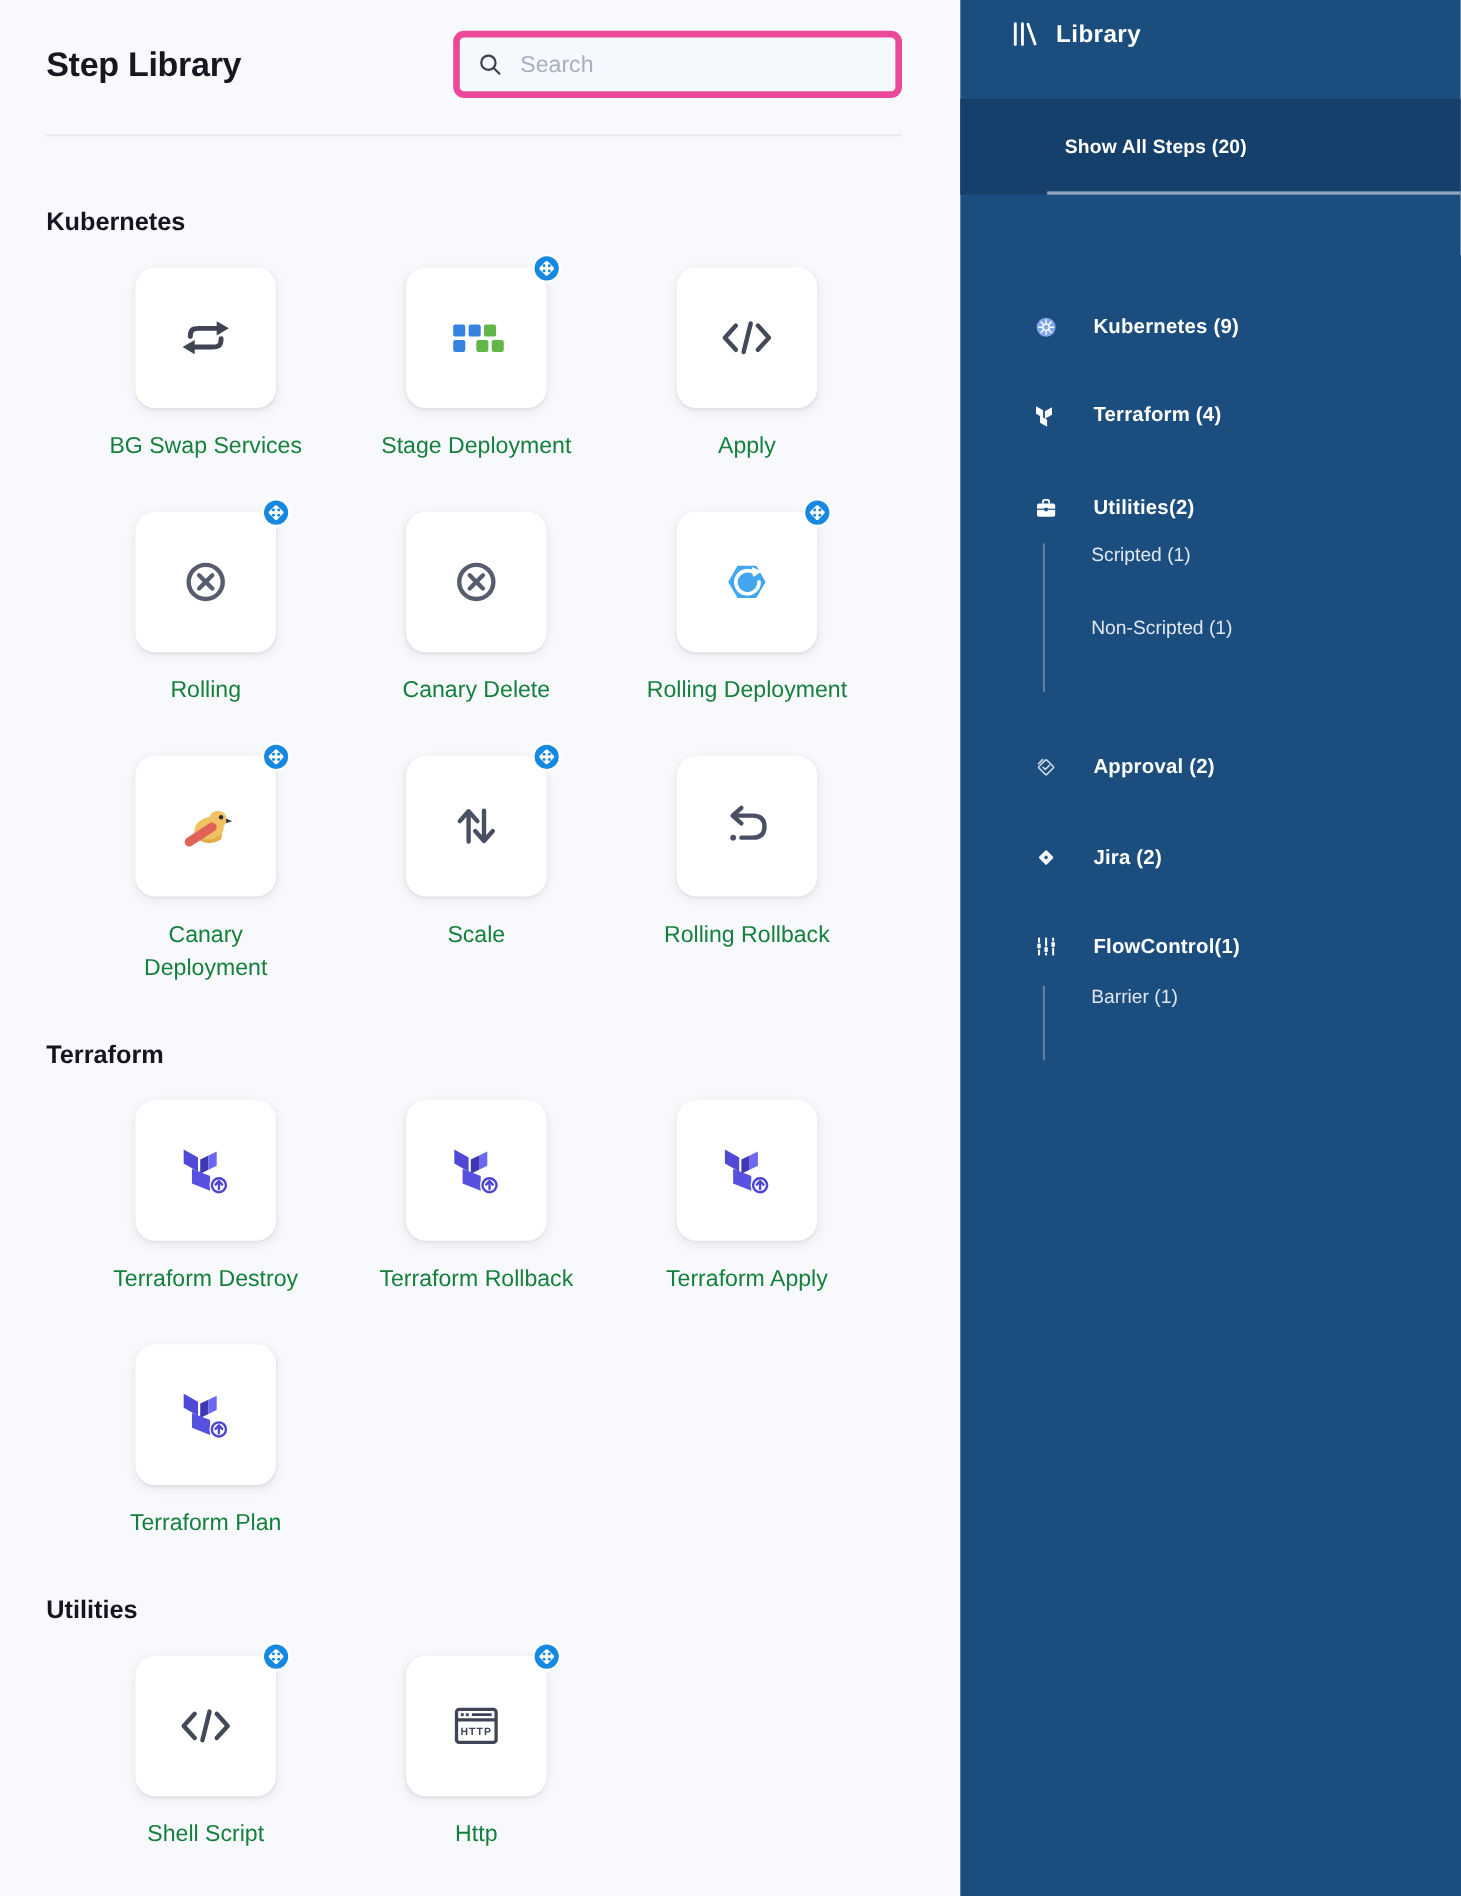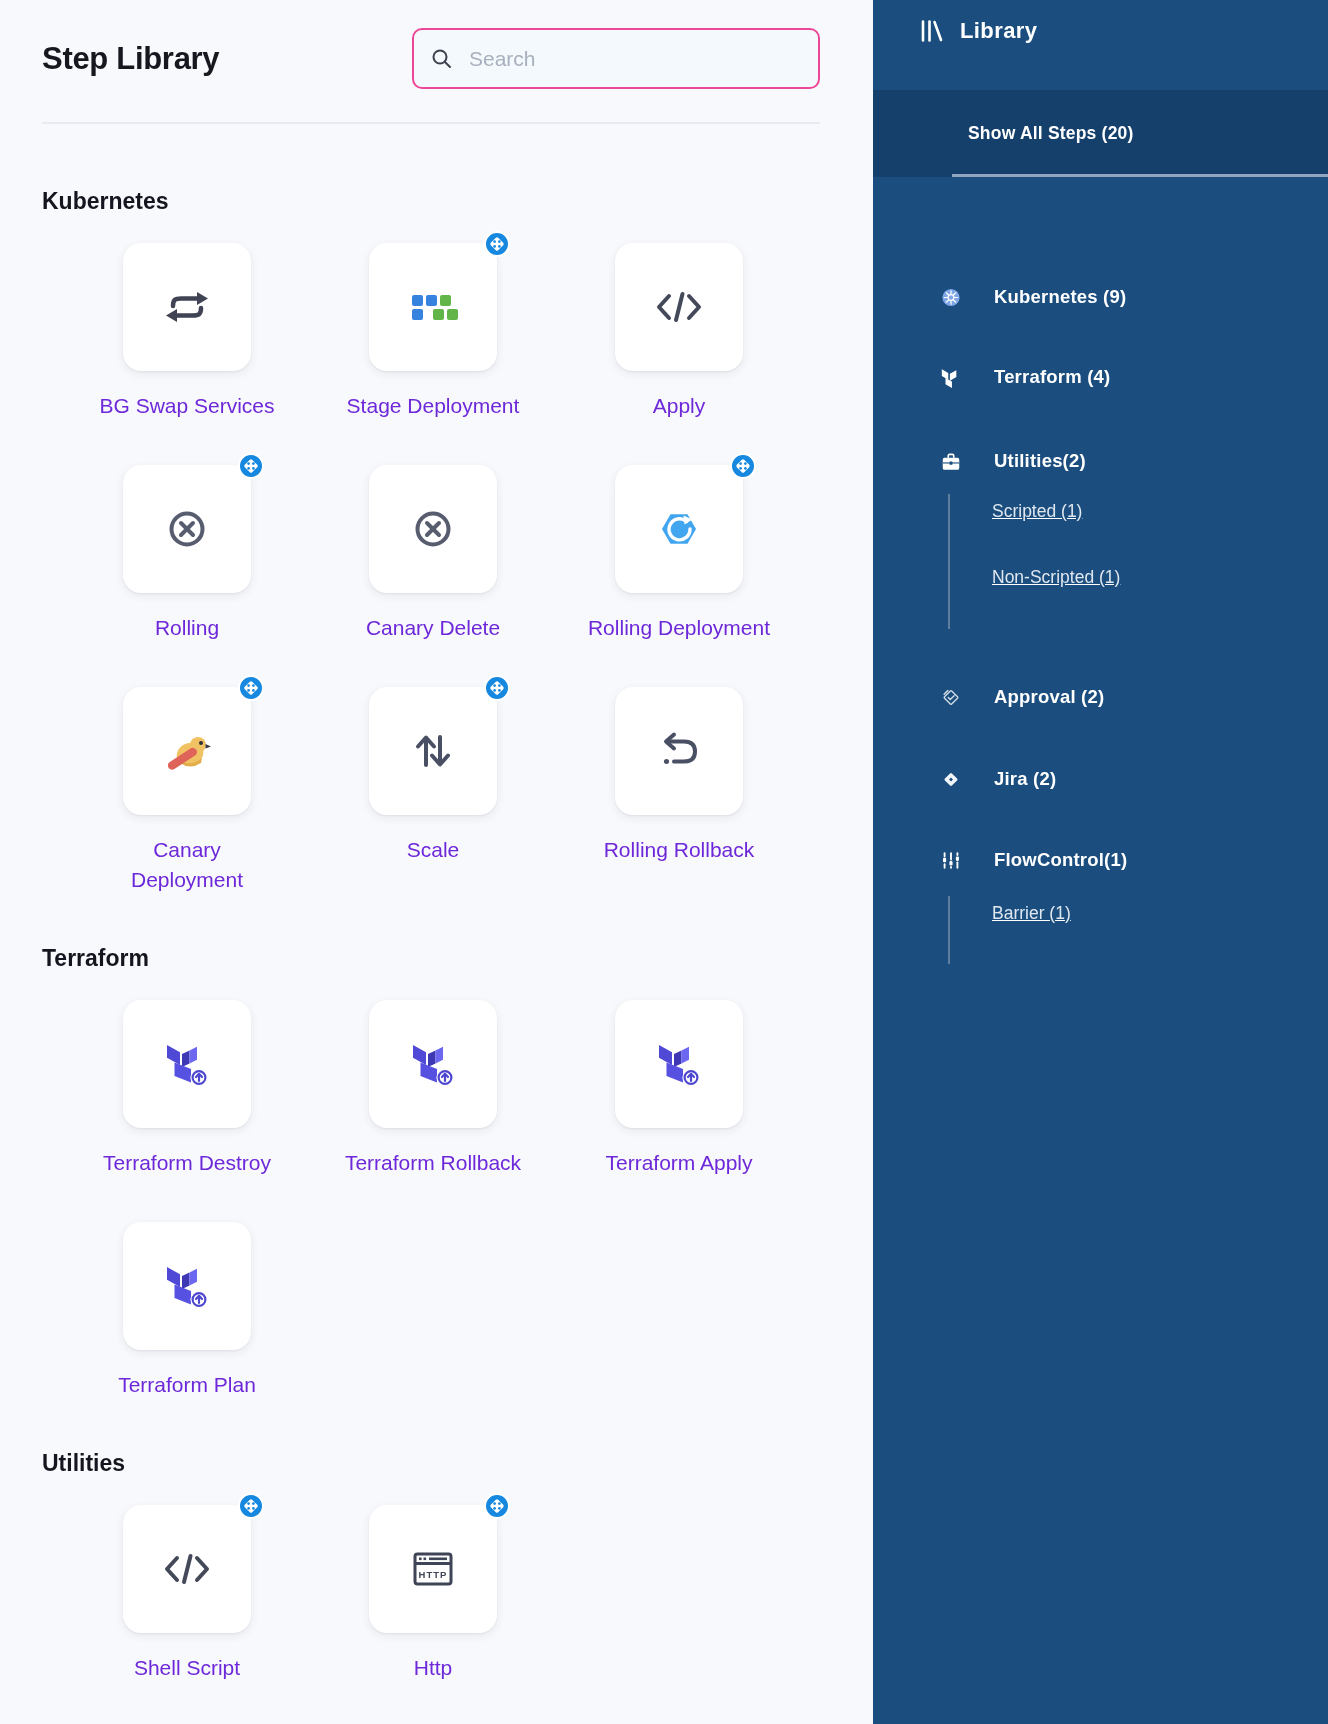--- a/index.html
+++ b/index.html
@@ -6,59 +6,59 @@
   body{
     width:1328px;height:1724px;overflow:hidden;display:flex;
     font-family:"Liberation Sans","DejaVu Sans",sans-serif;
     background:#f8f9fc;
   }
   
   .left-panel{width:873px;box-sizing:border-box;padding:28px 0 16px 42px;background:#f8f9fc;}
   .lp-header{width:778px;display:flex;align-items:center;justify-content:space-between;}
   .page-title{margin:0;font-size:31px;font-weight:800;color:#17171f;letter-spacing:-0.3px;}
   .search-box{
-    width:408px;height:61px;box-sizing:border-box;border:2px solid #ec4899;border-radius:10px;
+    width:408px;height:61px;box-sizing:border-box;border:6px solid #ec4899;border-radius:10px;
     background:#f3f9fd;display:flex;align-items:center;padding:0 16px;gap:13px;
   }
   .search-box input{
     border:none;outline:none;background:transparent;flex:1;font-size:21px;color:#333;
     font-family:"Liberation Sans","DejaVu Sans",sans-serif;
   }
   .search-box input::placeholder{color:#a9b0bd;}
   .divider{width:778px;height:0;border-top:2px solid #e7eaf1;margin-top:33px;}
   .section h2{margin:6px 0 28px 0;font-size:23px;font-weight:700;color:#15151f;}
   .section:first-of-type h2{margin-top:64px;}
   .grid{display:grid;grid-template-columns:repeat(3,246px);margin-left:22px;}
   .step{display:flex;flex-direction:column;align-items:center;margin-bottom:44px;}
   .card{
     position:relative;width:128px;height:128px;background:#ffffff;border-radius:18px;
     box-shadow:0 3px 10px rgba(40,41,61,.08),0 1px 2px rgba(40,41,61,.06);
     display:flex;align-items:center;justify-content:center;cursor:pointer;
   }
   .badge{position:absolute;top:-13px;right:-14px;width:28px;height:28px;}
   .step-label{
-    margin-top:20px;font-size:21px;line-height:30px;color:#6d28d9;text-align:center;
+    margin-top:20px;font-size:21px;line-height:30px;color:#15803d;text-align:center;
   }
   .step-label.narrow{max-width:140px;}
   
   .sidebar{flex:1;background:#1b4e7e;color:#fff;display:flex;flex-direction:column;}
   .sb-header{height:61px;display:flex;align-items:center;gap:16px;padding-left:45px;}
   .sb-title{font-size:22px;font-weight:700;letter-spacing:.4px;}
   .tab{
     position:relative;margin-top:29px;height:87px;background:#16406c;
     display:flex;align-items:center;padding-left:95px;box-sizing:border-box;cursor:pointer;
   }
   .tab-label{font-size:17.5px;font-weight:700;letter-spacing:.2px;}
   .tab-underline{position:absolute;left:79px;right:0;bottom:0;height:3px;background:#90a6bd;}
   .nav{padding-top:100px;}
   .nav-item{display:flex;align-items:center;height:40px;padding-left:67px;gap:32px;cursor:pointer;}
   .nav-item .nav-ic{width:22px;display:flex;justify-content:center;}
   .nav-item .nav-label{font-size:18.5px;font-weight:600;letter-spacing:.2px;}
   .subgroup{margin-left:75px;border-left:2px solid #5f7d9c;padding-left:42px;}
-  .sub-item{height:34px;display:flex;align-items:center;cursor:pointer;text-decoration:underline;}
+  .sub-item{height:34px;display:flex;align-items:flex-start;cursor:pointer;}
   .sub-item .sub-label{font-size:17.5px;font-weight:400;color:#dfe7f0;}
   .mt40{margin-top:40px;} .mt44{margin-top:44px;} .mt48{margin-top:48px;}
   .mt42{margin-top:42px;} .mt41{margin-top:41px;}
   .sg1{margin-top:13px;padding-bottom:35px;} .sg1 .sub-item+.sub-item{margin-top:32px;}
   .sg2{margin-top:16px;padding-bottom:34px;}
 </style>
 </head>
 <body>
 
 <main class="left-panel">

